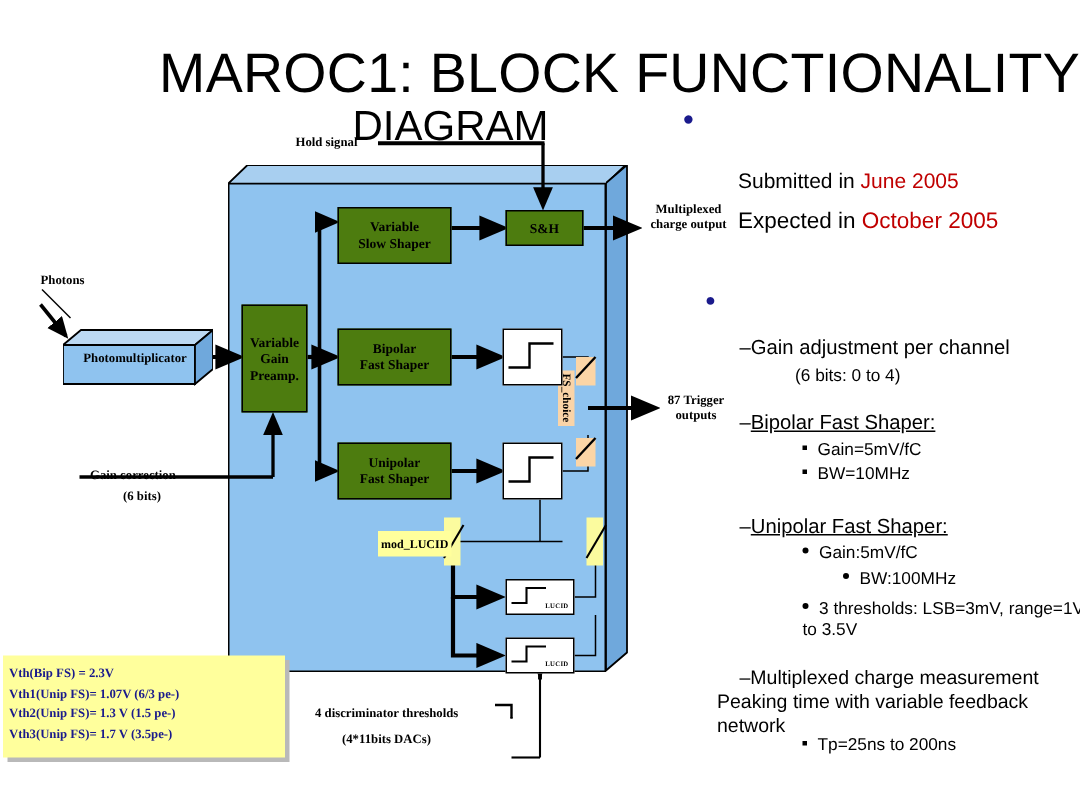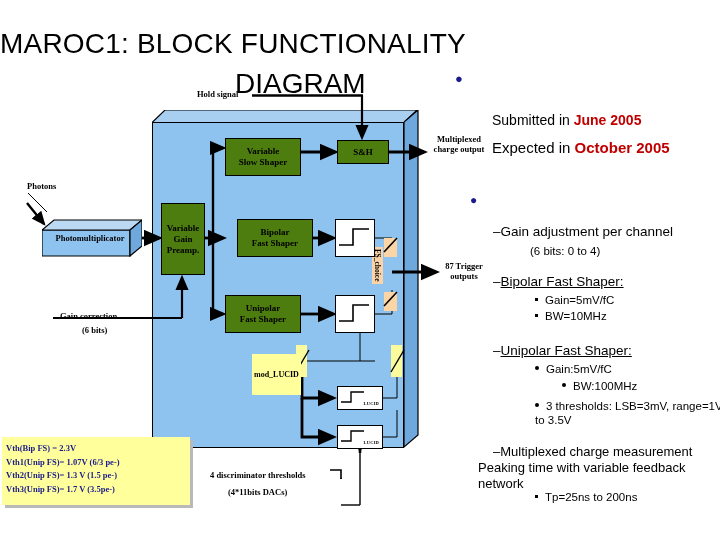--- a/index.html
+++ b/index.html
@@ -4,34 +4,34 @@
 <style>
   html,body{margin:0;padding:0;}
   body{
     width:720px;height:540px;overflow:hidden;background:#ffffff;
     font-family:"Liberation Sans",sans-serif;position:relative;
   }
   .abs{position:absolute;}
 
   
   #title-line1{
-    left:0;top:28px;width:720px;text-align:left;
-    font-size:28px;color:#000;letter-spacing:.2px;white-space:nowrap;
+    left:0;top:28px;width:720px;text-align:right;
+    font-size:37px;color:#000;letter-spacing:.2px;white-space:nowrap;
   }
   #title-line2{
     left:235px;top:68px;font-size:28px;color:#000;
   }
   #rt-complete{
     left:455px;top:68px;width:255px;color:#1a1a8c;font-size:15px;line-height:20px;
   }
   #rt-complete .dot{position:absolute;left:0;top:1px;font-size:13px;}
   #rt-complete .txt{display:block;margin-left:28px;}
   #rt-submitted{left:492px;top:112px;font-size:14px;color:#000;white-space:nowrap;}
   #rt-expected{left:492px;top:139px;font-size:15px;color:#000;white-space:nowrap;}
-  .red{color:#c00000;font-weight:bold;}
+  .red{color:#c00000;font-weight:normal;}
 
   #rt-gainbw{left:470px;top:192px;width:250px;color:#1a1a8c;font-size:13.5px;white-space:nowrap;}
   #rt-gainbw .dot{position:absolute;left:0;top:1px;font-size:12px;}
   #rt-gainbw .txt{margin-left:38px;}
 
   #rt-gainadj{left:493px;top:224px;font-size:13.5px;color:#000;white-space:nowrap;}
   #rt-gainadjsub{left:530px;top:245px;font-size:11.5px;color:#000;white-space:nowrap;}
 
   #rt-bipolar{left:493px;top:274px;font-size:13.5px;color:#000;white-space:nowrap;}
   #rt-bipolar u{text-decoration:underline;}
@@ -63,21 +63,21 @@
   
   .blk{
     background:#4d7c0f;border:1.5px solid #000;box-sizing:border-box;
     font-family:"Liberation Serif",serif;font-weight:bold;font-size:9px;
     color:#000;display:flex;align-items:center;justify-content:center;
     text-align:center;line-height:11px;
   }
   #blk-slowshaper{left:225px;top:138px;width:76px;height:38px;}
   #blk-sh{left:337px;top:140px;width:52px;height:24px;}
   #blk-preamp{left:161px;top:203px;width:44px;height:72px;}
-  #blk-bipolar{left:225px;top:219px;width:76px;height:38px;margin-left:12px;}
+  #blk-bipolar{left:225px;top:219px;width:76px;height:38px;}
   #blk-unipolar{left:225px;top:295px;width:76px;height:38px;}
 
   .disc{
     background:#fff;border:1.5px solid #000;box-sizing:border-box;position:absolute;
   }
   #disc1{left:335px;top:219px;width:40px;height:38px;}
   #disc2{left:335px;top:295px;width:40px;height:38px;}
   #disc3{left:337px;top:386px;width:46px;height:24px;}
   #disc4{left:337px;top:425px;width:46px;height:24px;}
   .disc svg{display:block;}
@@ -103,21 +103,21 @@
   #lbl-photons{left:27px;top:181px;}
   #lbl-gaincorr{left:60px;top:311px;}
   #lbl-gainbits{left:82px;top:325px;}
   #lbl-mux{left:430px;top:134px;width:58px;text-align:center;line-height:10px;}
   #lbl-trig{left:437px;top:261px;width:54px;text-align:center;line-height:10px;}
   #lbl-disc{left:210px;top:470px;}
   #lbl-dacs{left:228px;top:487px;}
 
   
   #lbl-mod{
-    left:252px;top:354px;background:#ffff9c;padding:16px 2px;
+    left:252px;top:354px;background:#ffff9c;padding:4px 2px;
     font-family:"Liberation Serif",serif;font-weight:bold;font-size:8px;color:#000;
   }
   
   #lbl-fs{
     left:383px;top:247px;background:#fad4a8;
     font-family:"Liberation Serif",serif;font-weight:bold;font-size:7.5px;color:#000;
     transform:rotate(90deg);transform-origin:left top;padding:1px 2px;white-space:nowrap;
   }
 
   

